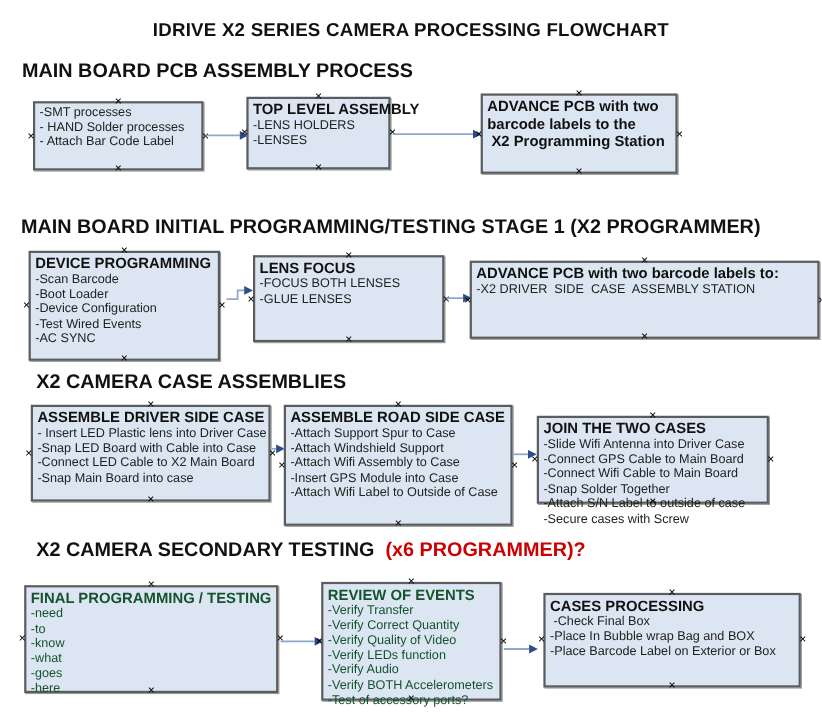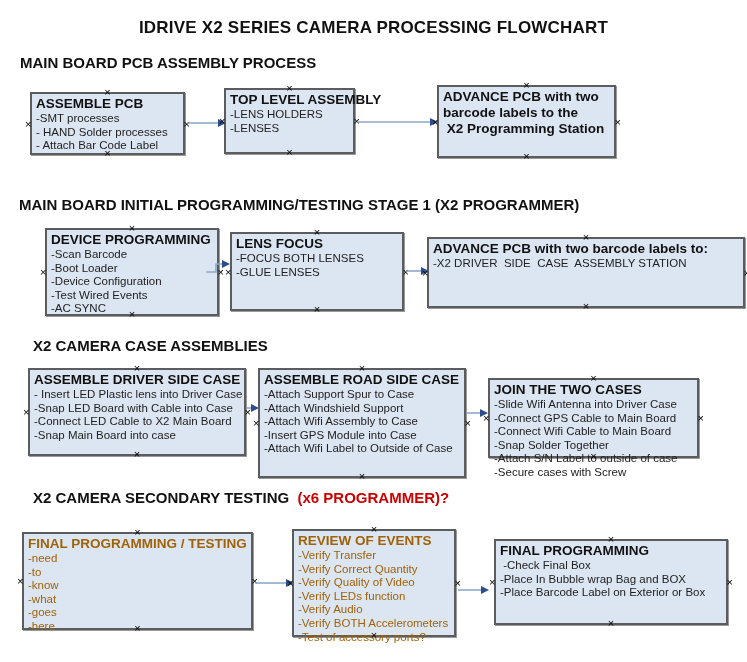--- a/index.html
+++ b/index.html
@@ -5,30 +5,30 @@
   html,body{margin:0;padding:0;background:#fff;}
   #stage{
     position:relative;width:747px;height:662px;background:#ffffff;
     font-family:"Liberation Sans", sans-serif;color:#111;overflow:hidden;
   }
   .page-title{
     position:absolute;left:0;top:18px;width:747px;text-align:center;
     font-size:17px;font-weight:bold;letter-spacing:.2px;color:#111;
   }
   .heading{
-    position:absolute;font-size:15px;font-weight:bold;color:#111;white-space:pre;text-align:right;
+    position:absolute;font-size:18px;font-weight:bold;color:#111;white-space:pre;text-align:right;
   }
   .heading .red{color:#cc0000;}
   .box{
     position:absolute;background:#dce6f2;border:2px solid #5b5c5e;
     box-shadow:1px 1px 0 #9a9a9a;padding:2px 4px 0 4px;box-sizing:border-box;
   }
   .btitle{font-size:13.5px;font-weight:bold;line-height:16px;white-space:pre;color:#111;}
   .bline{font-size:11.5px;line-height:13.6px;white-space:pre;color:#222;}
-  .box.red .btitle,.box.red .bline{color:#a16207;}
+  .box.red .btitle,.box.red .bline{color:#14532d;}
   
   .box::before,.box::after,.handles::before,.handles::after{
     content:"\00d7";position:absolute;font-size:11px;line-height:8px;color:#000;
     font-weight:normal;
   }
   .box::before{top:-6px;left:50%;transform:translateX(-50%);}
   .box::after{bottom:-4px;left:50%;transform:translateX(-50%);}
   .handles{position:absolute;left:0;top:0;right:0;bottom:0;pointer-events:none;}
   .handles::before{left:-7px;top:50%;transform:translateY(-50%);}
   .handles::after{right:-7px;top:50%;transform:translateY(-50%);}
@@ -40,21 +40,20 @@
 <body>
 
 <div id="stage">
 
   <div class="page-title">IDRIVE X2  SERIES CAMERA PROCESSING FLOWCHART</div>
 
   <div class="heading" style="left:20px;top:54px">MAIN BOARD PCB ASSEMBLY PROCESS</div>
 
   <div class="box" style="left:30px;top:92px;width:155px;height:63px">
     <span class="handles"></span>
-    <div class="btitle">ASSEMBLE PCB</div>
     <div class="bline">-SMT processes</div>
     <div class="bline">- HAND Solder processes</div>
     <div class="bline">- Attach Bar Code Label</div>
   </div>
 
   <svg class="arrow" style="left:186px;top:118px" width="40" height="10">
     <line x1="1" y1="5" x2="32" y2="5"></line>
       <path d="M32,1 L40,5 L32,9 Z"></path>
   </svg>
 
@@ -72,21 +71,21 @@
 
   <div class="box" style="left:437px;top:85px;width:179px;height:73px">
     <span class="handles"></span>
     <div class="btitle">ADVANCE PCB with two
 barcode labels to the
  X2 Programming Station</div>
   </div>
 
   <div class="heading" style="left:19px;top:196px">MAIN BOARD INITIAL PROGRAMMING/TESTING STAGE 1 (X2 PROGRAMMER)</div>
 
-  <div class="box" style="left:45px;top:228px;width:174px;height:88px">
+  <div class="box" style="left:26px;top:228px;width:174px;height:100px">
     <span class="handles"></span>
     <div class="btitle">DEVICE PROGRAMMING</div>
     <div class="bline">-Scan Barcode</div>
     <div class="bline">-Boot Loader</div>
     <div class="bline">-Device Configuration</div>
     <div class="bline">-Test Wired Events</div>
     <div class="bline">-AC SYNC</div>
   </div>
 
   <svg class="arrow" style="left:205px;top:259px" width="26" height="18">
@@ -184,19 +183,19 @@
     <div class="bline">-Test of accessory ports?</div>
   </div>
 
   <svg class="arrow" style="left:457px;top:585px" width="32" height="10">
     <line x1="1" y1="5" x2="24" y2="5"></line>
       <path d="M24,1 L32,5 L24,9 Z"></path>
   </svg>
 
   <div class="box" style="left:494px;top:539px;width:234px;height:86px">
     <span class="handles"></span>
-    <div class="btitle">FINAL PROGRAMMING</div>
+    <div class="btitle">CASES PROCESSING</div>
     <div class="bline"> -Check Final Box</div>
     <div class="bline">-Place In Bubble wrap Bag and BOX</div>
     <div class="bline">-Place Barcode Label on Exterior or Box</div>
   </div>
 
 </div>
 
 </body></html>

